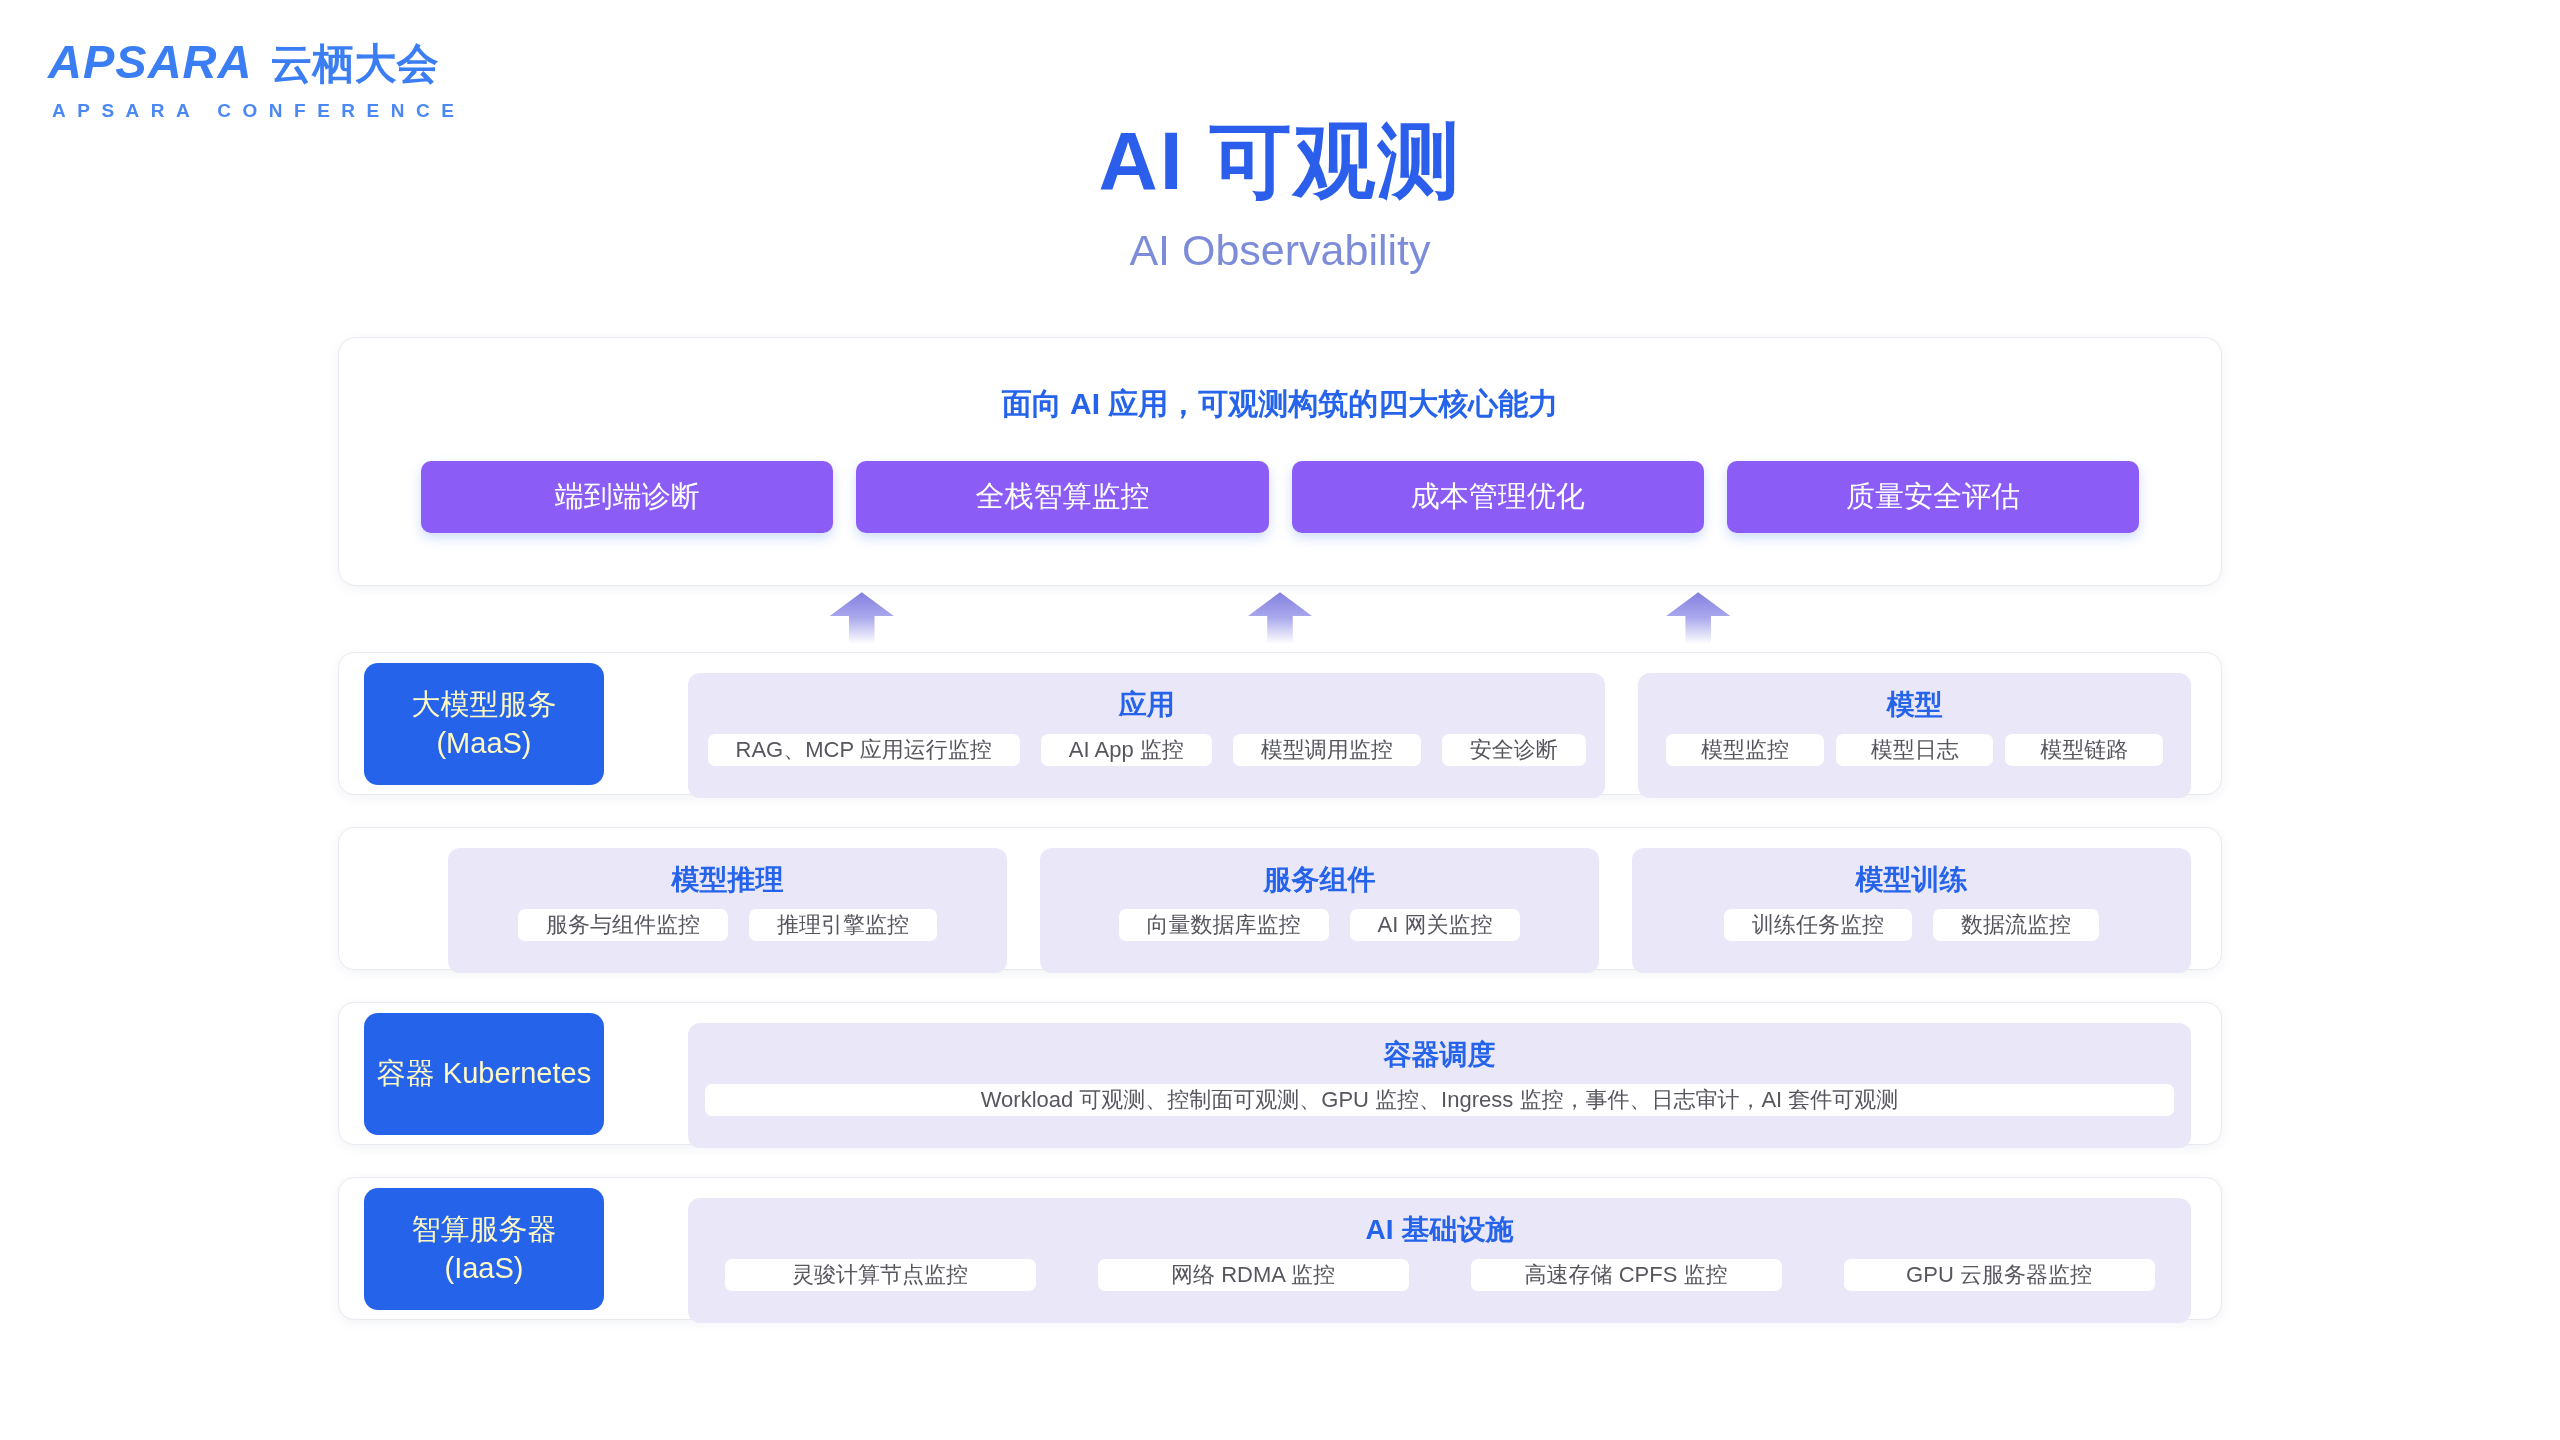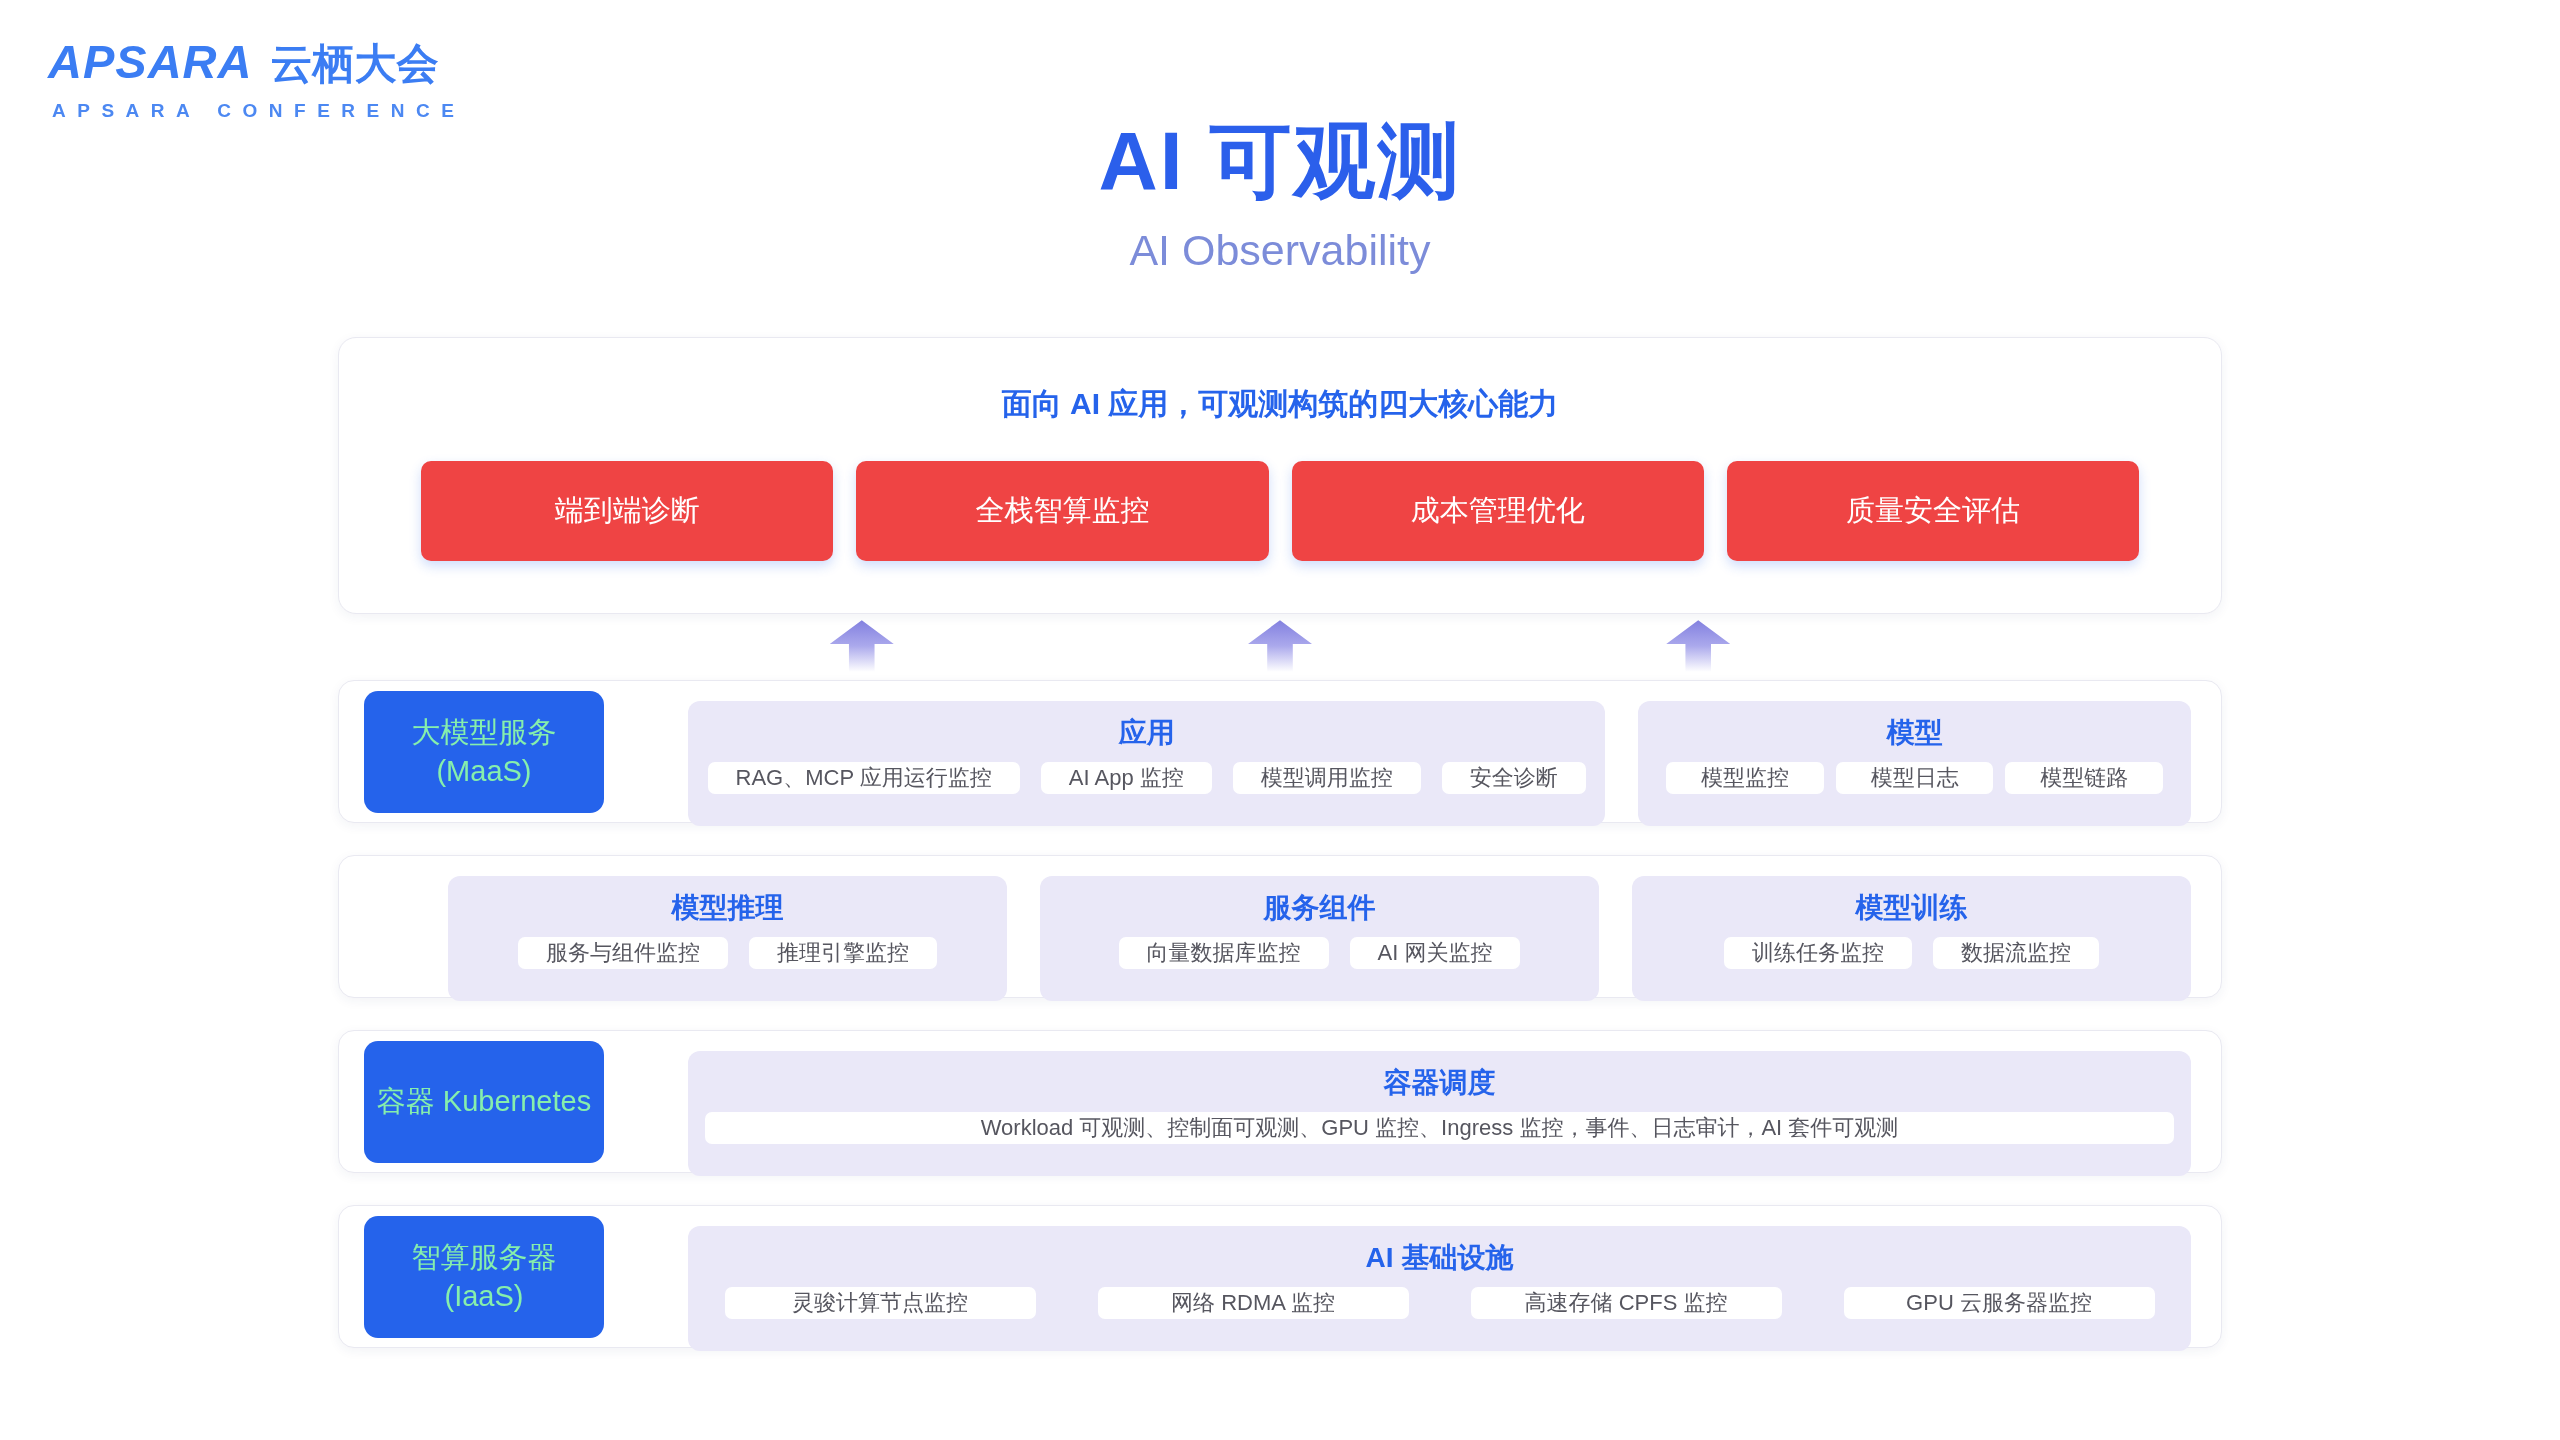--- a/index.html
+++ b/index.html
@@ -25,39 +25,39 @@
 
   
   .main{width:1884px;margin:62px auto 0;}
 
   
   .cap-card{background:#fff;border:1px solid #e9e9f1;border-radius:18px;
     box-shadow:0 3px 12px rgba(40,50,100,.06);
     padding:46px 82px 52px;box-sizing:border-box;}
   .cap-heading{font-size:30px;font-weight:700;color:#2563eb;text-align:center;margin-bottom:36px;}
   .cap-buttons{display:flex;gap:23px;}
-  .cap-btn{flex:1;height:100px;background:#ef4444;border-radius:10px;color:#fff;
+  .cap-btn{flex:1;height:72px;background:#8b5cf6;border-radius:10px;color:#fff;
     font-size:29px;display:flex;align-items:center;justify-content:center;
     box-shadow:0 5px 12px rgba(37,99,235,.22);}
 
   
   .arrows{position:relative;height:58px;margin:4px 0 4px;}
   .arrow{position:absolute;top:2px;width:64px;height:54px;transform:translateX(-50%);
     clip-path:polygon(50% 0,100% 44%,70% 44%,70% 100%,30% 100%,30% 44%,0 44%);
     background:linear-gradient(180deg,#8280df 0%,#aba9ec 48%,rgba(205,203,247,0) 96%);}
   .arrow:nth-child(1){left:27.8%;}
   .arrow:nth-child(2){left:50%;}
   .arrow:nth-child(3){left:72.2%;}
 
   
   .layer{display:flex;align-items:center;background:#fff;border:1px solid #e9e9f1;
     border-radius:16px;box-shadow:0 3px 12px rgba(40,50,100,.06);
     height:143px;padding:0 30px 0 25px;box-sizing:border-box;margin-bottom:32px;}
   .layer-label{width:240px;height:122px;flex-shrink:0;background:#2563eb;border-radius:14px;
-    color:#86efac;display:flex;flex-direction:column;align-items:center;justify-content:center;
+    color:#fef9c3;display:flex;flex-direction:column;align-items:center;justify-content:center;
     font-size:29px;line-height:1.35;text-align:center;}
   .layer-label span{display:block;white-space:nowrap;}
   .sections{flex:1;display:flex;gap:33px;margin-left:84px;}
   .section{background:#eae8f8;border-radius:12px;height:125px;box-sizing:border-box;
     display:flex;flex-direction:column;align-items:center;padding:13px 28px 0;min-width:0;margin-top:24px;}
   .section-title{font-size:28px;font-weight:700;color:#2563eb;margin-bottom:10px;white-space:nowrap;}
   .chips{display:flex;gap:21px;width:100%;justify-content:center;}
   .chip{background:#fff;border-radius:7px;height:32px;display:flex;align-items:center;
     justify-content:center;font-size:22px;color:#56565f;padding:0 28px;white-space:nowrap;
     box-sizing:border-box;}

